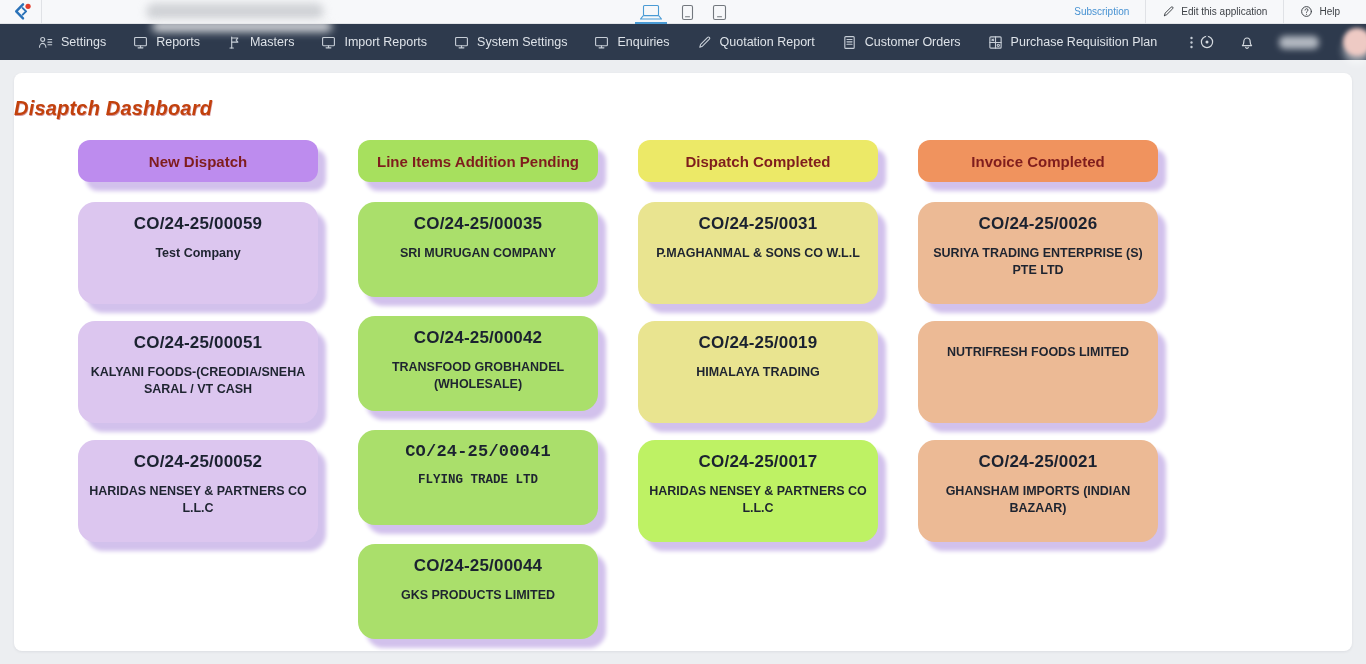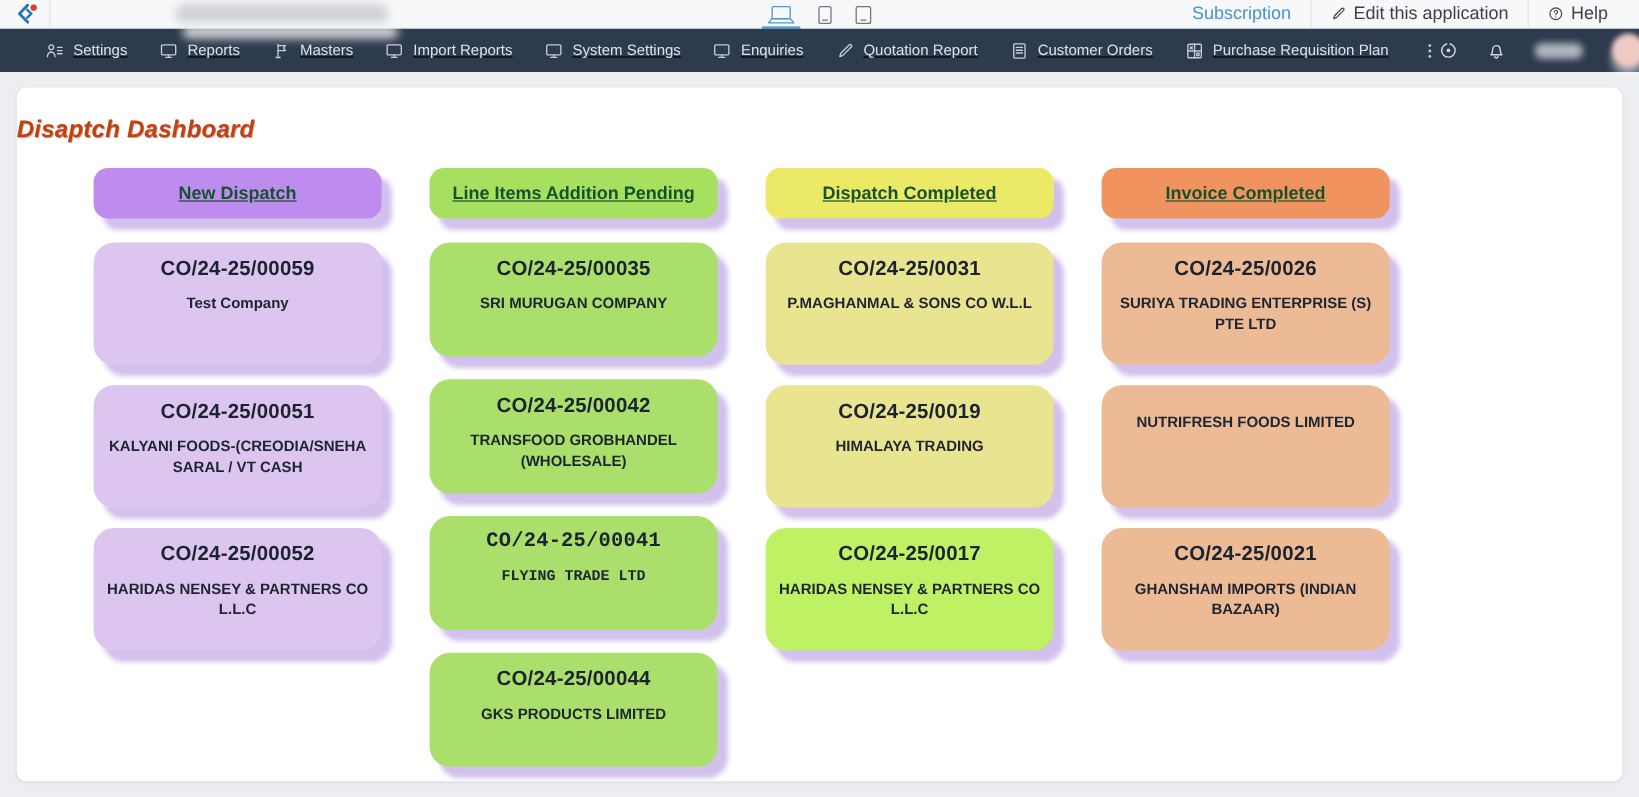--- a/index.html
+++ b/index.html
@@ -17,29 +17,29 @@
   .app-name-blob { left:146px; top:3px; width:178px; height:17px; background:#b7babf; opacity:.6; }
   .app-name-blob2 { left:152px; top:21px; width:180px; height:11px; background:#f0f1f2; opacity:.85; z-index:5; }
   .ub-center { position:absolute; left:50%; top:0; transform:translateX(-50%);
     height:24px; display:flex; align-items:center; gap:14px; }
   .dev { position:relative; display:flex; align-items:center; justify-content:center;
     color:#73787e; cursor:pointer; height:24px; padding:0 2px; }
   .dev.active { color:#4a9bd5; }
   .dev.active::after { content:""; position:absolute; left:-2px; right:-2px; bottom:0;
     height:2px; background:#4a9bd5; }
   .dev svg { fill:none; stroke:currentColor; stroke-width:1.1; stroke-linecap:round; stroke-linejoin:round; }
-  .ub-right { display:flex; align-items:center; height:100%; font-size:15px; color:#3e4247; }
+  .ub-right { display:flex; align-items:center; height:100%; font-size:10px; color:#3e4247; }
   .ub-link { color:#4792d2; cursor:pointer; padding:0 16px; }
   .ub-btn { display:flex; align-items:center; gap:6px; padding:0 16px; cursor:pointer; }
   .ub-btn svg { width:13px; height:13px; fill:none; stroke:#3e4247; stroke-width:1.2;
     stroke-linecap:round; stroke-linejoin:round; }
 
   
   .navbar { height:36px; background:#2e3a4d; display:flex; align-items:center;
-    justify-content:space-between; padding:0 14px 0 38px; position:relative;text-decoration:underline; }
+    justify-content:space-between; padding:0 14px 0 38px; position:relative; }
   .nav-left { display:flex; align-items:center; gap:27px; }
   .nav-item { display:flex; align-items:center; gap:8px; color:#dde2e8;
     font-size:12.5px; cursor:pointer; white-space:nowrap; }
   .nicon { display:flex; align-items:center; color:#c6cdd6; }
   .nicon svg { width:15px; height:15px; fill:none; stroke:currentColor; stroke-width:1.2;
     stroke-linecap:round; stroke-linejoin:round; }
   .nav-right { display:flex; align-items:center; gap:24px; position:relative; }
   .nav-icon-btn { color:#d4d9df; cursor:pointer; display:flex; align-items:center; }
   .nav-icon-btn svg { width:16px; height:16px; fill:none; stroke:currentColor; stroke-width:1.2;
     stroke-linecap:round; stroke-linejoin:round; }
@@ -50,22 +50,22 @@
 
   
   .content { margin:13px 14px 0; height:578px; background:#ffffff;
     border-radius:8px; box-shadow:0 1px 3px rgba(20,20,40,.07); overflow:hidden; }
   .page-title { text-align:left; padding-top:24px; font-size:20px; font-style:italic;
     font-weight:bold; color:#c2410c; letter-spacing:.2px;
     text-shadow:0.6px 0.6px 0 rgba(160,20,30,.45); }
   .board { display:flex; gap:40px; padding:20px 0 0 64px; align-items:flex-start; }
   .col { width:240px; flex:0 0 240px; }
   .col-header { height:42px; border-radius:12px; display:flex; align-items:center;
-    justify-content:center; font-size:15px; font-weight:bold; color:#14532d;
-    margin-bottom:20px; box-shadow:8px 9px 4px #d2c1ec; text-align:center;text-decoration:underline; }
+    justify-content:center; font-size:15px; font-weight:bold; color:#7f1d1d;
+    margin-bottom:20px; box-shadow:8px 9px 4px #d2c1ec; text-align:center; }
   .card { border-radius:17px; height:102px; margin-bottom:17px; padding:12px 10px 0;
     text-align:center; box-shadow:8px 9px 4px #d2c1ec; cursor:pointer; }
   .col-short .card { height:95px; margin-bottom:19px; }
   .ord { font-size:17px; font-weight:bold; color:#1b2230; letter-spacing:.2px; }
   .comp { font-size:12.5px; font-weight:bold; color:#1e2430; margin-top:11px; line-height:1.32; }
 </style>
 </head>
 <body>
 
 <div class="utilitybar">

